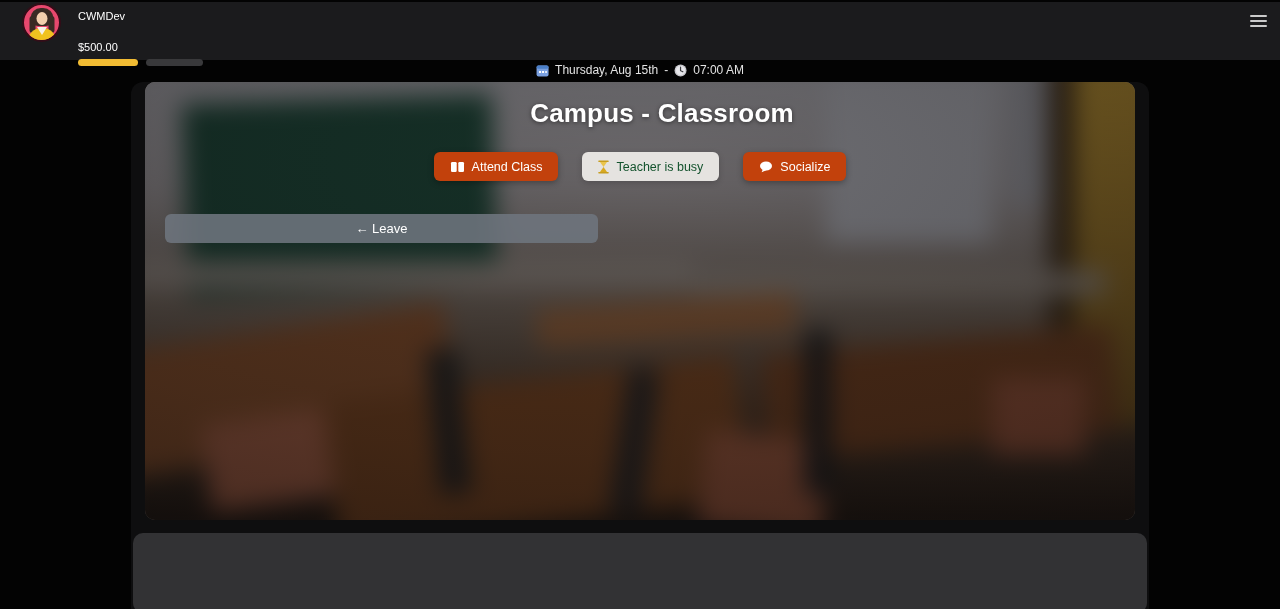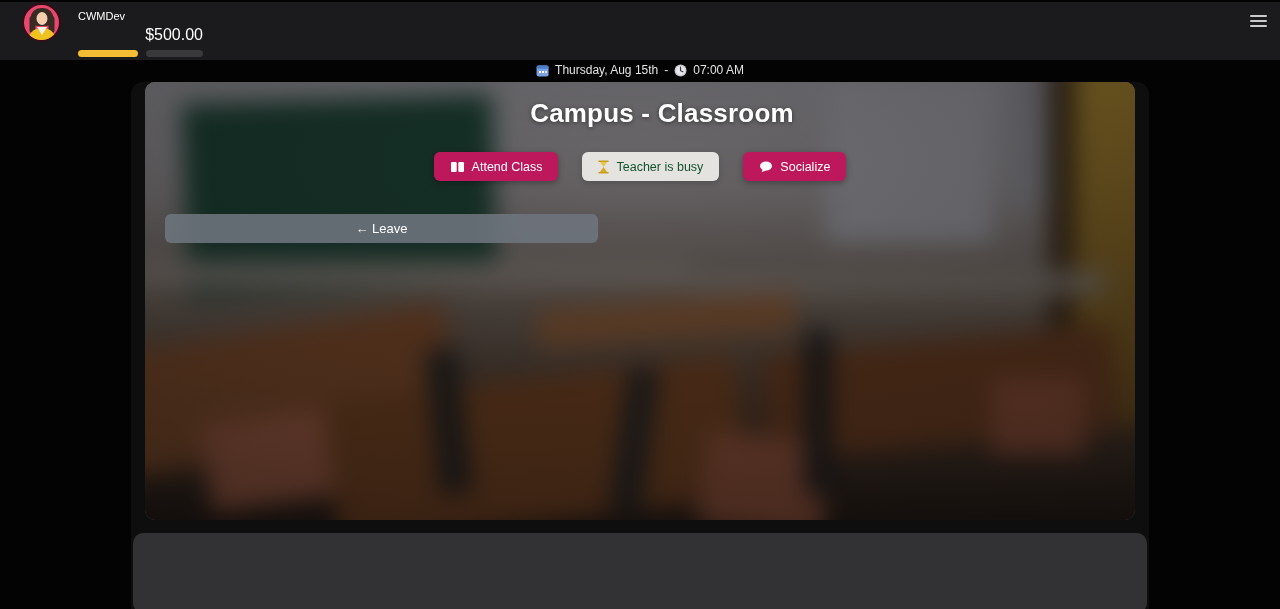--- a/index.html
+++ b/index.html
@@ -12,21 +12,21 @@
   .avatar { width:39px; height:39px; border-radius:50%; background:#e8486e; border:2px solid #330d18; position:relative; overflow:hidden; flex:0 0 auto; }
   .avatar .hair { position:absolute; left:50%; top:3px; transform:translateX(-50%); width:23px; height:18px; background:#3a2a24; border-radius:12px 12px 9px 9px; }
   .avatar .hair::before, .avatar .hair::after { content:""; position:absolute; top:8px; width:6px; height:17px; background:#3a2a24; border-radius:3px; }
   .avatar .hair::before { left:-1px; }
   .avatar .hair::after { right:-1px; }
   .avatar .face { position:absolute; left:50%; top:7px; transform:translateX(-50%); width:11px; height:13px; background:#f3cfae; border-radius:50%; }
   .avatar .body { position:absolute; bottom:-3px; left:50%; transform:translateX(-50%); width:29px; height:15px; background:#f0c220; border-radius:14px 14px 0 0; }
   .avatar .collar { position:absolute; bottom:5px; left:50%; transform:translateX(-50%); width:0; height:0; border-left:5px solid transparent; border-right:5px solid transparent; border-top:8px solid #f6f2ea; }
   .player-info { display:flex; flex-direction:column; padding-top:6px; }
   .player-name { font-size:11px; color:#ffffff; line-height:1.35; }
-  .player-money { font-size:16px; color:#ffffff; line-height:1.4; margin-top:0;text-align:right; }
+  .player-money { font-size:11px; color:#ffffff; line-height:1.4; margin-top:16px; }
   .bars { display:flex; gap:8px; margin-top:4px; align-items:center; }
   .bar { height:7px; border-radius:4px; }
   .bar.money { width:60px; background:#f2bc33; }
   .bar.secondary { width:57px; background:#39393b; }
 
   .datetime { position:absolute; left:50%; top:50%; transform:translate(-50%,-50%); display:flex; align-items:center; gap:6px; color:#e3e3e3; font-size:12px; white-space:nowrap;margin-top:39px; }
 
   .menu-btn { position:absolute; right:13px; top:13px; width:17px; display:flex; flex-direction:column; gap:3px; cursor:pointer; }
   .menu-btn span { display:block; height:2px; background:#cbcbcb; border-radius:1px; }
 
@@ -53,21 +53,21 @@
   .b-chair3  { left:84%; top:66%; width:9%;  height:16%; background:#8a4c34; }
   .b-leg1    { left:30%; top:60%; width:3%;  height:30%; background:#242220; transform:rotate(-6deg); }
   .b-leg2    { left:66%; top:56%; width:2.5%; height:34%; background:#201e1e; }
   .b-leg3    { left:48%; top:64%; width:3%;  height:30%; background:#282524; transform:rotate(8deg); }
   .scene-overlay { position:absolute; inset:0;
     background:radial-gradient(130% 115% at 50% 18%, rgba(6,6,8,0.30) 0%, rgba(6,6,8,0.46) 58%, rgba(4,4,6,0.62) 100%); }
 
   .scene-content { position:absolute; inset:0; }
   .scene-title { margin-top:16px; text-align:center; color:#ffffff; font-size:26px; font-weight:700; letter-spacing:0.2px; text-shadow:0 1px 4px rgba(0,0,0,0.5);padding-left:44px; }
   .actions { position:absolute; top:70px; left:0; right:0; display:flex; justify-content:center; gap:24px; }
-  .action-btn { display:inline-flex; align-items:center; justify-content:center; gap:7px; background:#be185d; color:#fff; font-size:12.5px; font-family:inherit; padding:0 16px; height:29px; border:none; border-radius:6px; box-shadow:0 2px 6px rgba(0,0,0,0.3); cursor:pointer; }
+  .action-btn { display:inline-flex; align-items:center; justify-content:center; gap:7px; background:#c2410c; color:#fff; font-size:12.5px; font-family:inherit; padding:0 16px; height:29px; border:none; border-radius:6px; box-shadow:0 2px 6px rgba(0,0,0,0.3); cursor:pointer; }
   .action-btn.disabled { background:#e5e3e0; color:#14532d; cursor:default; box-shadow:0 2px 6px rgba(0,0,0,0.18); }
   .leave-btn { position:absolute; left:20px; top:132px; width:433px; height:29px; background:rgba(110,117,126,0.88); color:#fff; font-size:13px; font-family:Liberation Sans, sans-serif; border:none; border-radius:6px; cursor:pointer; }
 
   .footer-panel { margin:13px 2px 0; height:80px; background:#323234; border-radius:10px; }
 </style>
 </head>
 <body>
 
 <header class="top-bar">
   <div class="player-chip">

